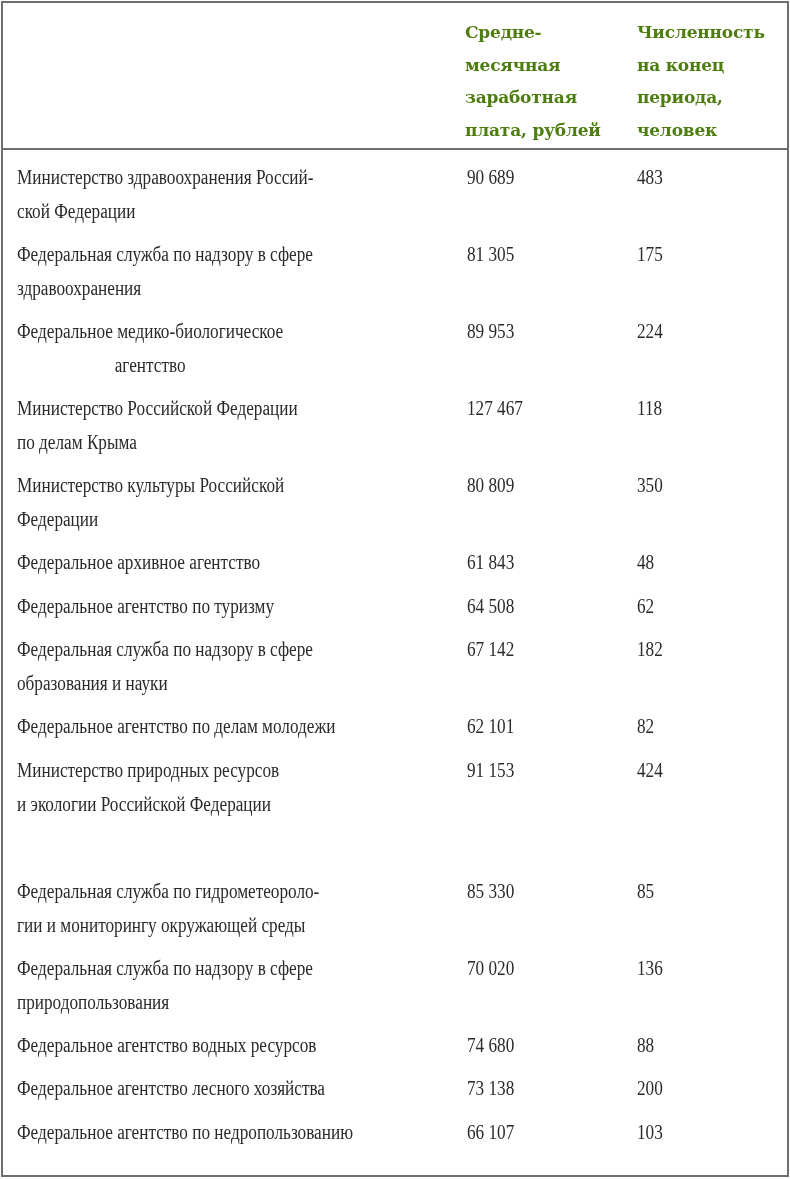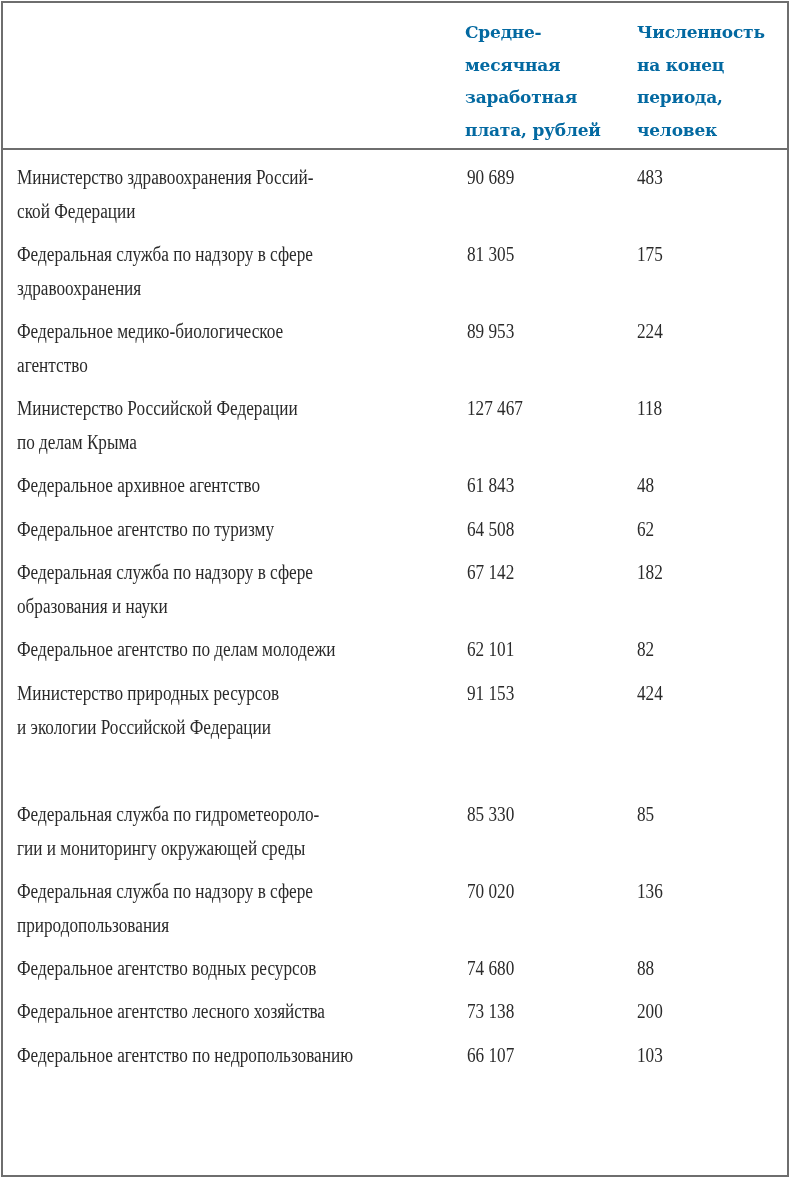--- a/index.html
+++ b/index.html
@@ -32,21 +32,21 @@
       height: 145px;
       border-bottom: 2px solid #6e6e6e;
     }
     .hcell {
       position: absolute;
       top: 13px;
       font-family: "DejaVu Serif", serif;
       font-weight: bold;
       font-size: 17px;
       line-height: 32.5px;
-      color: #0369a1;
+      color: #4d7c0f;
       white-space: pre-line;
       letter-spacing: -0.2px;
     }
     .hcell.c2 { left: 462px; width: 165px; }
     .hcell.c3 { left: 634px; width: 150px; }
 
     .rows {
       position: absolute;
       left: 0;
       top: 147px;
@@ -95,35 +95,43 @@
         <div class="cell cnt">483</div>
       </div>
       <div class="row" style="height: 77px;">
         <div class="cell name">
           <span class="line">Федеральная служба по надзору в сфере</span>
           <span class="line">здравоохранения</span>
         </div>
         <div class="cell num">81 305</div>
         <div class="cell cnt">175</div>
       </div>
-      <div class="row" style="height: 77px;">
+      <div class="row" style="height: 77px; text-align: center;">
         <div class="cell name">
           <span class="line">Федеральное медико-биологическое</span>
           <span class="line">агентство</span>
         </div>
         <div class="cell num">89 953</div>
         <div class="cell cnt">224</div>
       </div>
       <div class="row" style="height: 77px;">
         <div class="cell name">
           <span class="line">Министерство Российской Федерации</span>
           <span class="line">по делам Крыма</span>
         </div>
         <div class="cell num">127 467</div>
         <div class="cell cnt">118</div>
+      </div>
+      <div class="row" style="height: 77px;">
+        <div class="cell name">
+          <span class="line">Министерство культуры Российской</span>
+          <span class="line">Федерации</span>
+        </div>
+        <div class="cell num">80 809</div>
+        <div class="cell cnt">350</div>
       </div>
       <div class="row" style="height: 43.5px;">
         <div class="cell name">
           <span class="line">Федеральное архивное агентство</span>
         </div>
         <div class="cell num">61 843</div>
         <div class="cell cnt">48</div>
       </div>
       <div class="row" style="height: 43.5px; text-align: center;">
         <div class="cell name">

